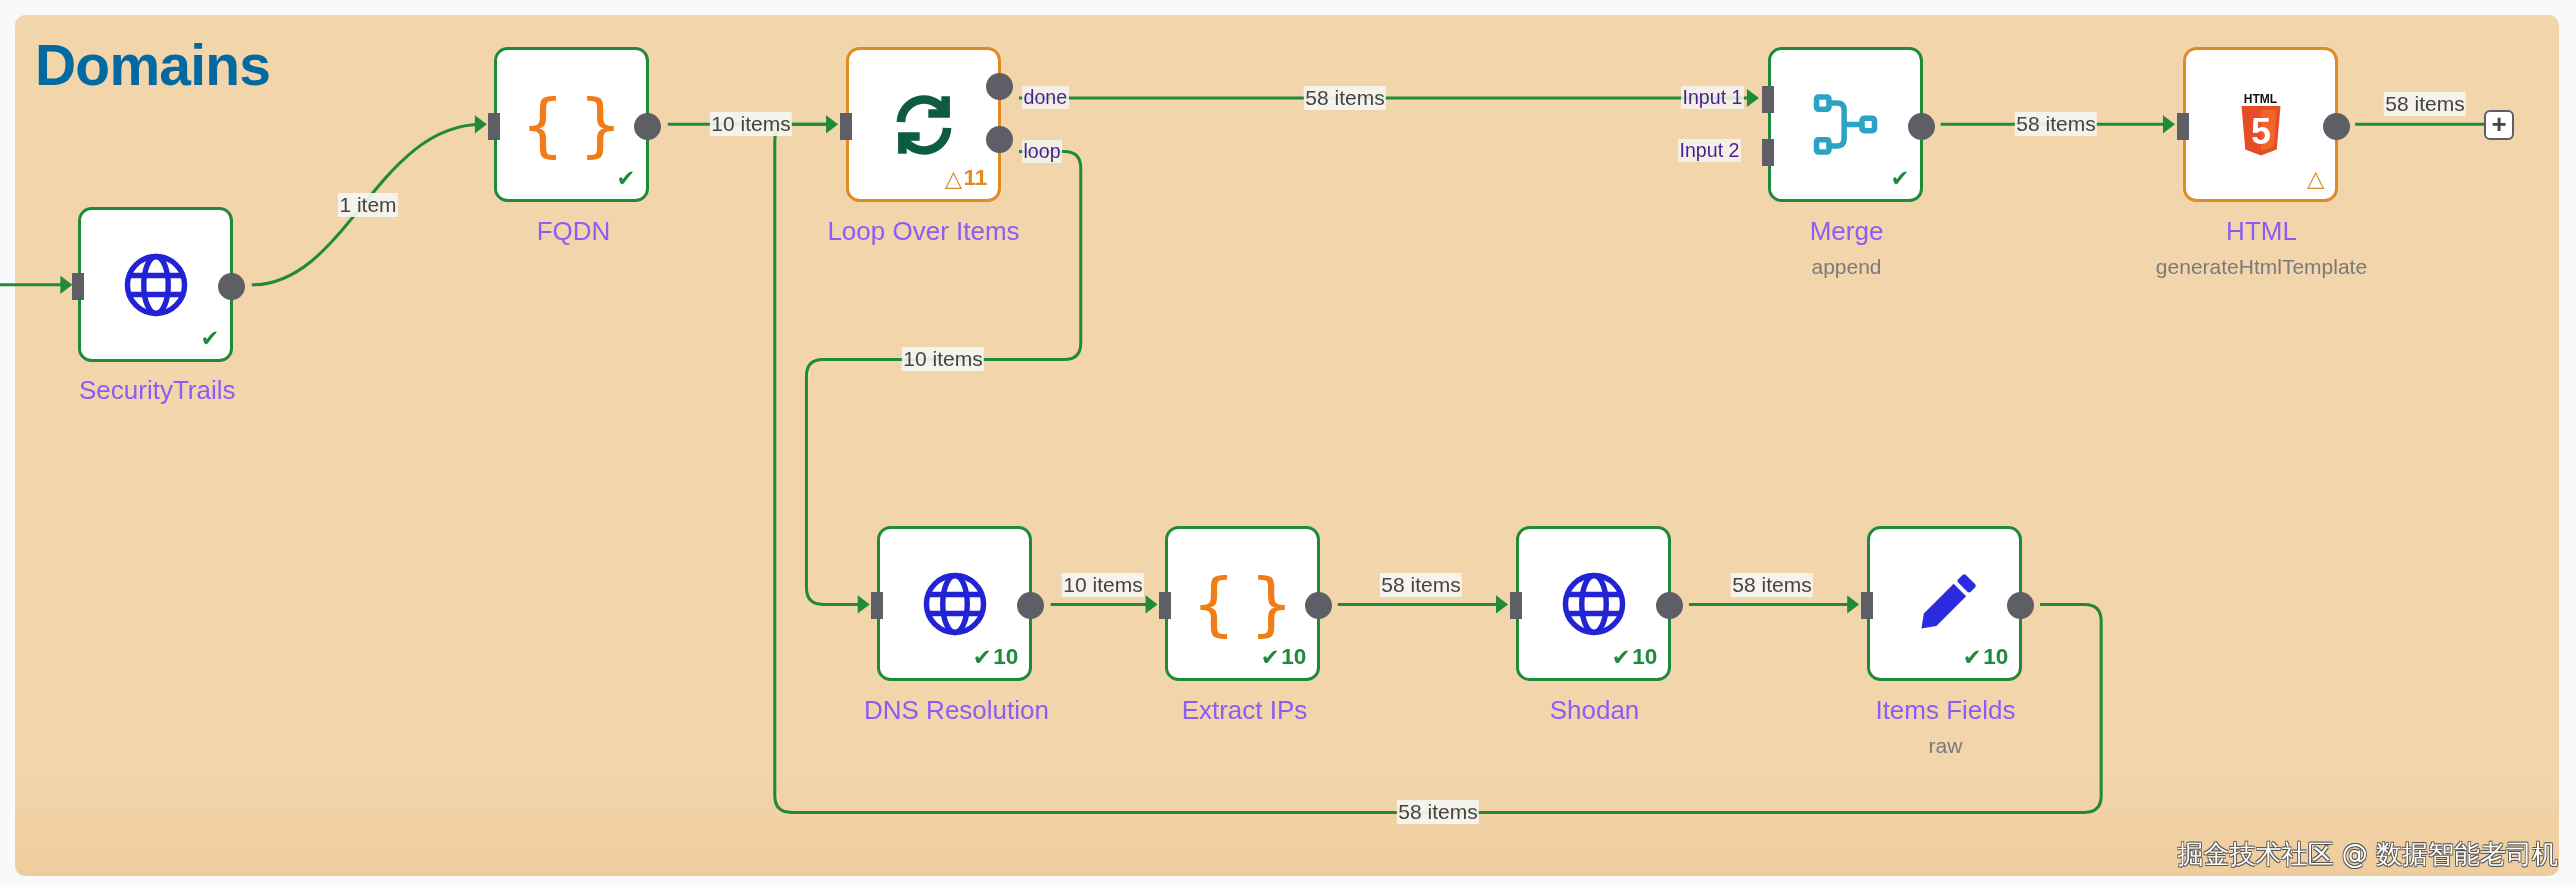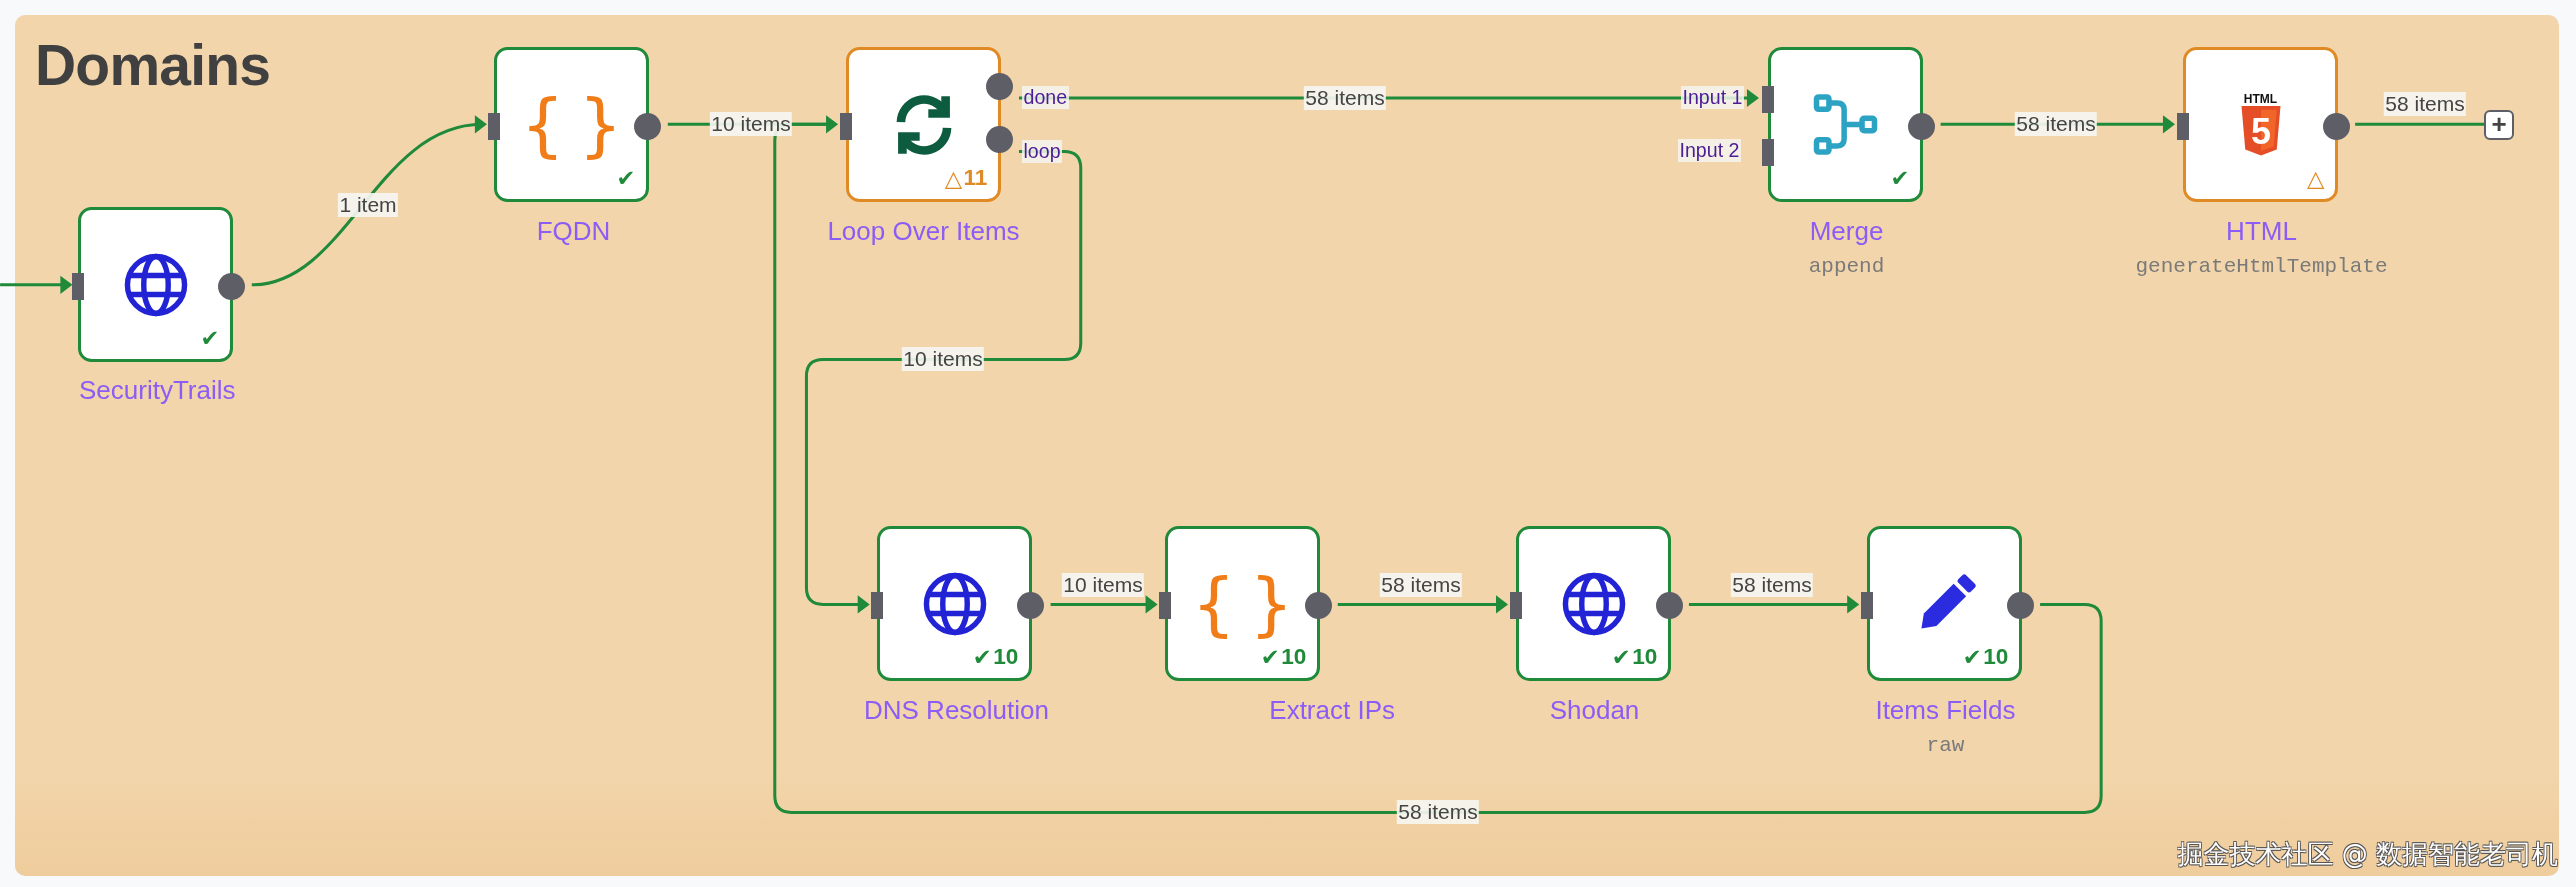--- a/index.html
+++ b/index.html
@@ -1,32 +1,32 @@
 <!DOCTYPE html>
 <html style="font-size:12px"><head>
 <meta charset="utf-8">
 <style>
   html, body { margin:0; padding:0; }
   body { width:2576px; height:887px; background:#f8f9fb; position:relative; overflow:hidden;
          font-family:"Liberation Sans", "DejaVu Sans", sans-serif; }
   .frame { position:absolute; left:15px; top:15px; width:2544px; height:861px;
            background:linear-gradient(#f2d5ab, #f2d5ab 88%, #efcc9c); border-radius:10.6px; }
-  .title { position:absolute; left:35px; top:32px; font-size:57px; font-weight:bold; color:#404040; letter-spacing:-0.8px; }
+  .title { position:absolute; left:35px; top:32px; font-size:57px; font-weight:bold; color:#0369a1; letter-spacing:-0.8px; }
   svg.edges { position:absolute; left:0; top:0; width:2576px; height:887px; }
   .node { position:absolute; width:155px; height:155px; background:#fff; border-radius:13.6px;
           box-sizing:border-box; border:3px solid #1f8a3a; }
   .node.warn { border-color:#e08a25; }
   .node .icon { position:absolute; left:0; top:0; width:100%; height:100%; display:flex; align-items:center; justify-content:center; }
   .node .status { position:absolute; right:10.6px; bottom:7.5px; font-size:22.6px; font-weight:bold; display:flex; align-items:center; gap:1.5px; }
   .status.ok { color:#1f8a3a; }
   .status.warn { color:#e08a25; }
   .in-port { position:absolute; left:-9px; top:63px; width:12px; height:27px; background:#5e5e66; }
   .out-port { position:absolute; right:-15px; top:63px; width:27px; height:27px; border-radius:50%; background:#5e5e66; }
   .label { position:absolute; width:301px; text-align:center; font-size:26px; color:#8b5cf6; }
-  .sublabel { position:absolute; width:301px; text-align:center; font-size:21px; color:#7a7a7a;font-family:Liberation Mono, monospace; }
+  .sublabel { position:absolute; width:301px; text-align:center; font-size:21px; color:#7a7a7a; }
   .edge-label { position:absolute; font-size:21px; color:#444; background:rgba(245,245,240,0.92); padding:0 1.5px; line-height:24px; white-space:nowrap; transform:translate(-50%,-50%); }
   .port-label { position:absolute; font-size:19.6px; color:#4c1d95; background:rgba(245,245,240,0.85); padding:0 1.5px; line-height:22.6px; white-space:nowrap; }
   .add-btn { position:absolute; left:2484px; top:110px; width:30px; height:30px; box-sizing:border-box; border:2.3px solid #5e5e66;
              border-radius:6px; background:#fff; font-size:26px; line-height:24px; text-align:center; color:#444; font-weight:bold; }
   .watermark { position:absolute; right:18px; bottom:15px; font-size:26px; color:#fff;
                text-shadow:0.8px 0.8px 0 #555, -0.8px -0.8px 0 #555, 0.8px -0.8px 0 #555, -0.8px 0.8px 0 #555; font-family:"DejaVu Sans", sans-serif; }
 </style>
 </head>
 <body>
 
@@ -200,21 +200,21 @@
   <div class="in-port"></div>
   <div class="icon">
     <span style="font-size:69px;color:#f07d18;font-family:'DejaVu Sans',sans-serif;">{ }</span>
   </div>
   <div class="status ok">
     <span>✔</span>
       <span>10</span>
   </div>
   <div class="out-port"></div>
 </div>
-<div class="label" style="left:1094px;top:695px;text-align:right;">Extract IPs</div>
+<div class="label" style="left:1094px;top:695px;">Extract IPs</div>
 
 <div class="node" style="left:1516px;top:526px;">
   <div class="in-port"></div>
   <div class="icon">
     <svg width="68" height="68" viewBox="0 0 100 100" fill="none" stroke="#2323d6" stroke-width="8">
       <circle cx="50" cy="50" r="42"></circle>
         <ellipse cx="50" cy="50" rx="18" ry="42"></ellipse>
       <line x1="10" y1="36" x2="90" y2="36"></line>
         <line x1="10" y1="64" x2="90" y2="64"></line>
     </svg>

